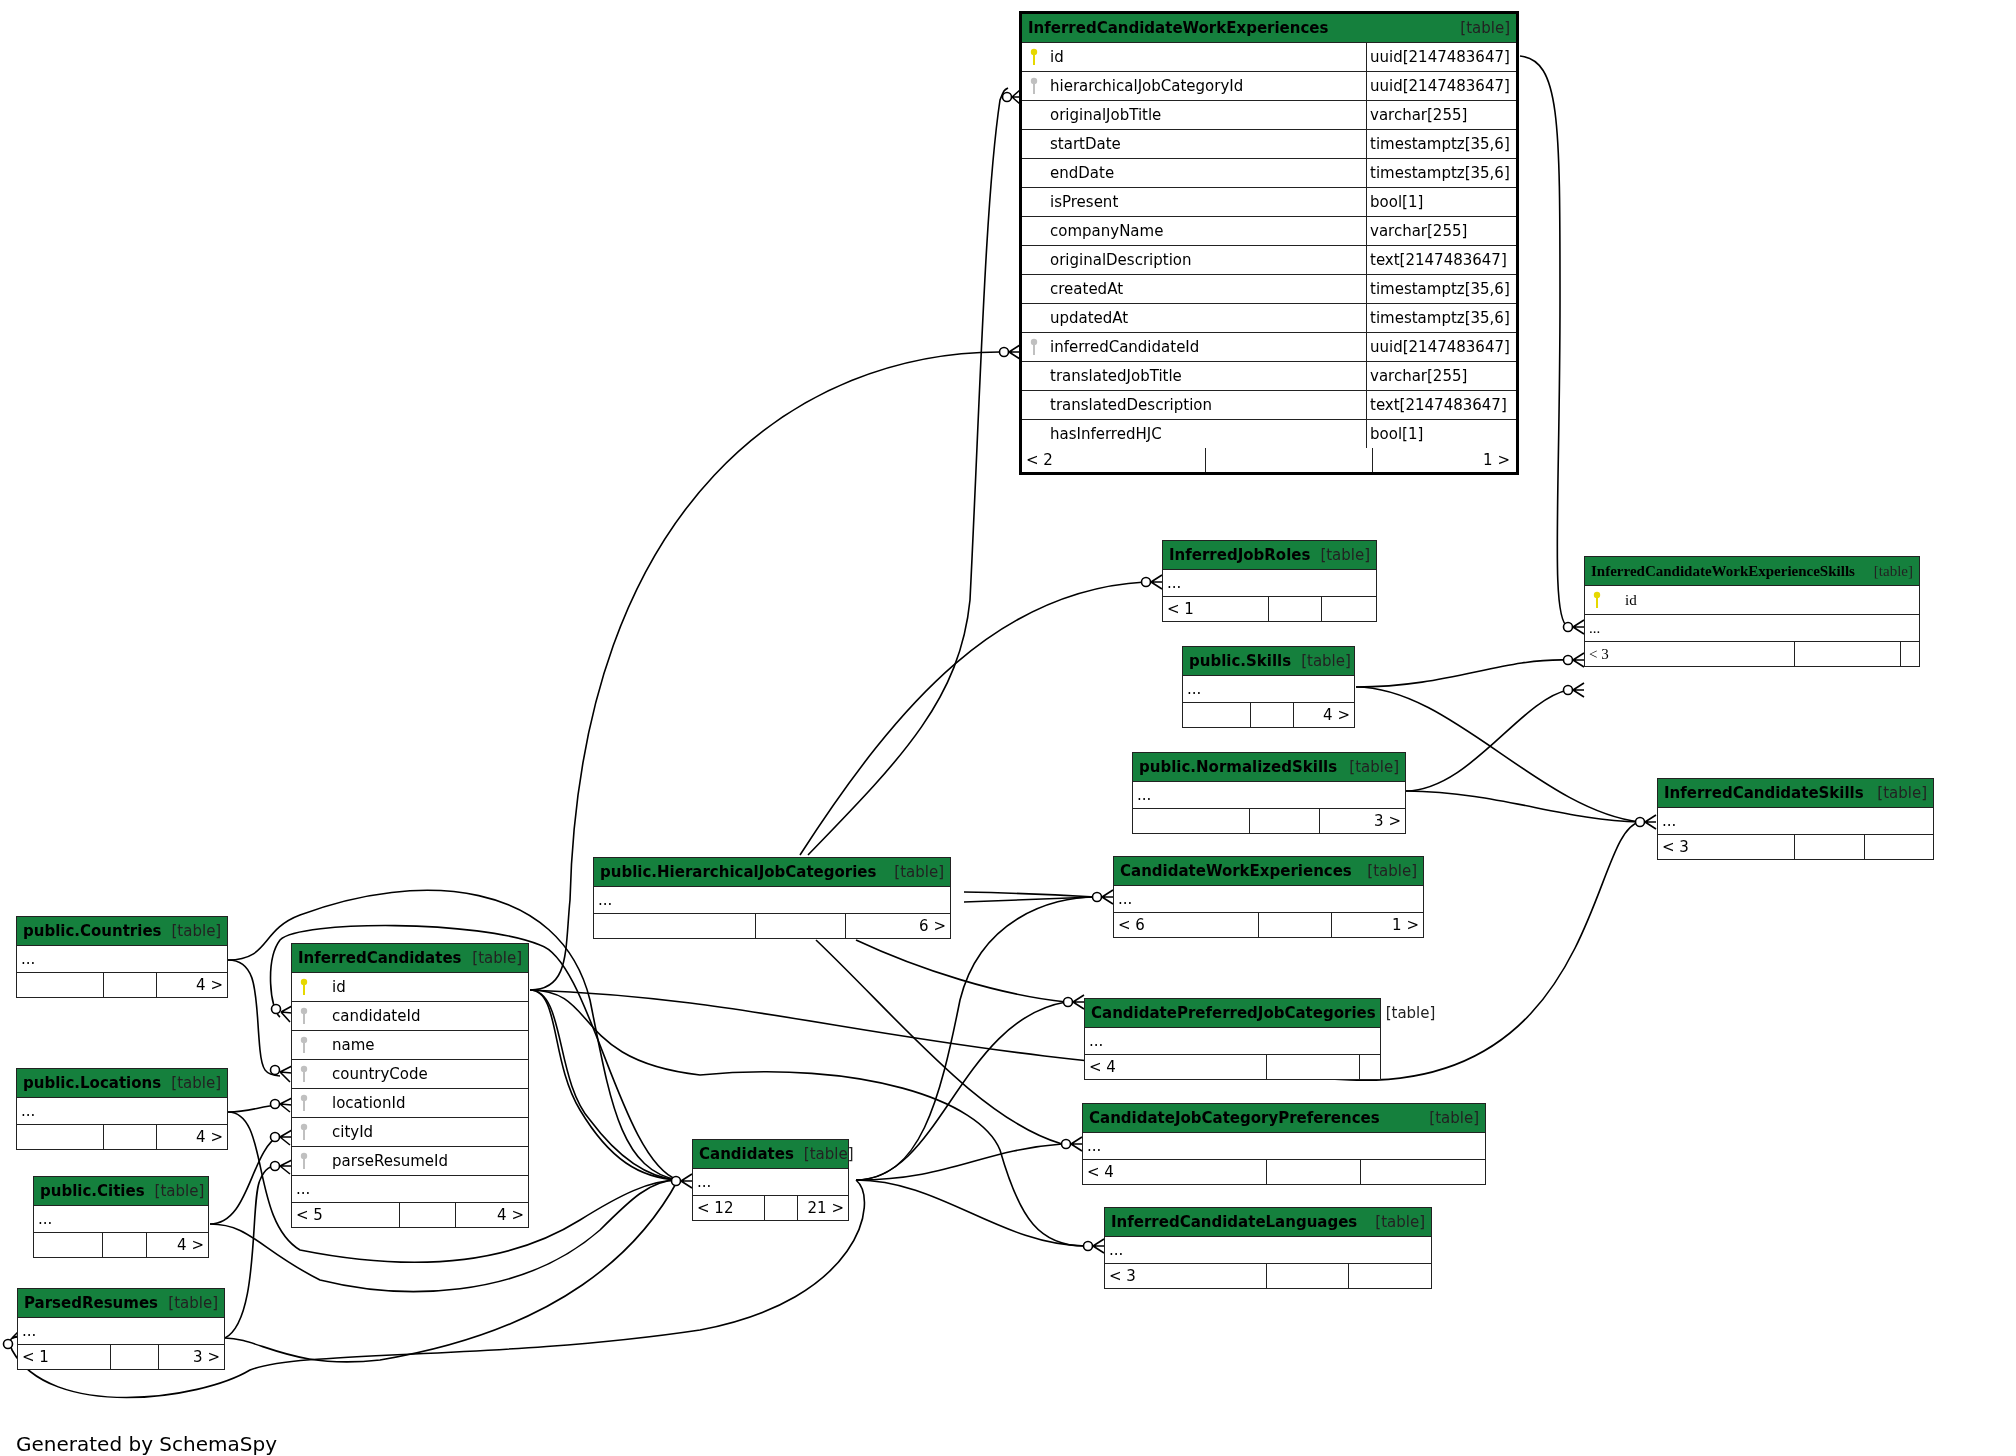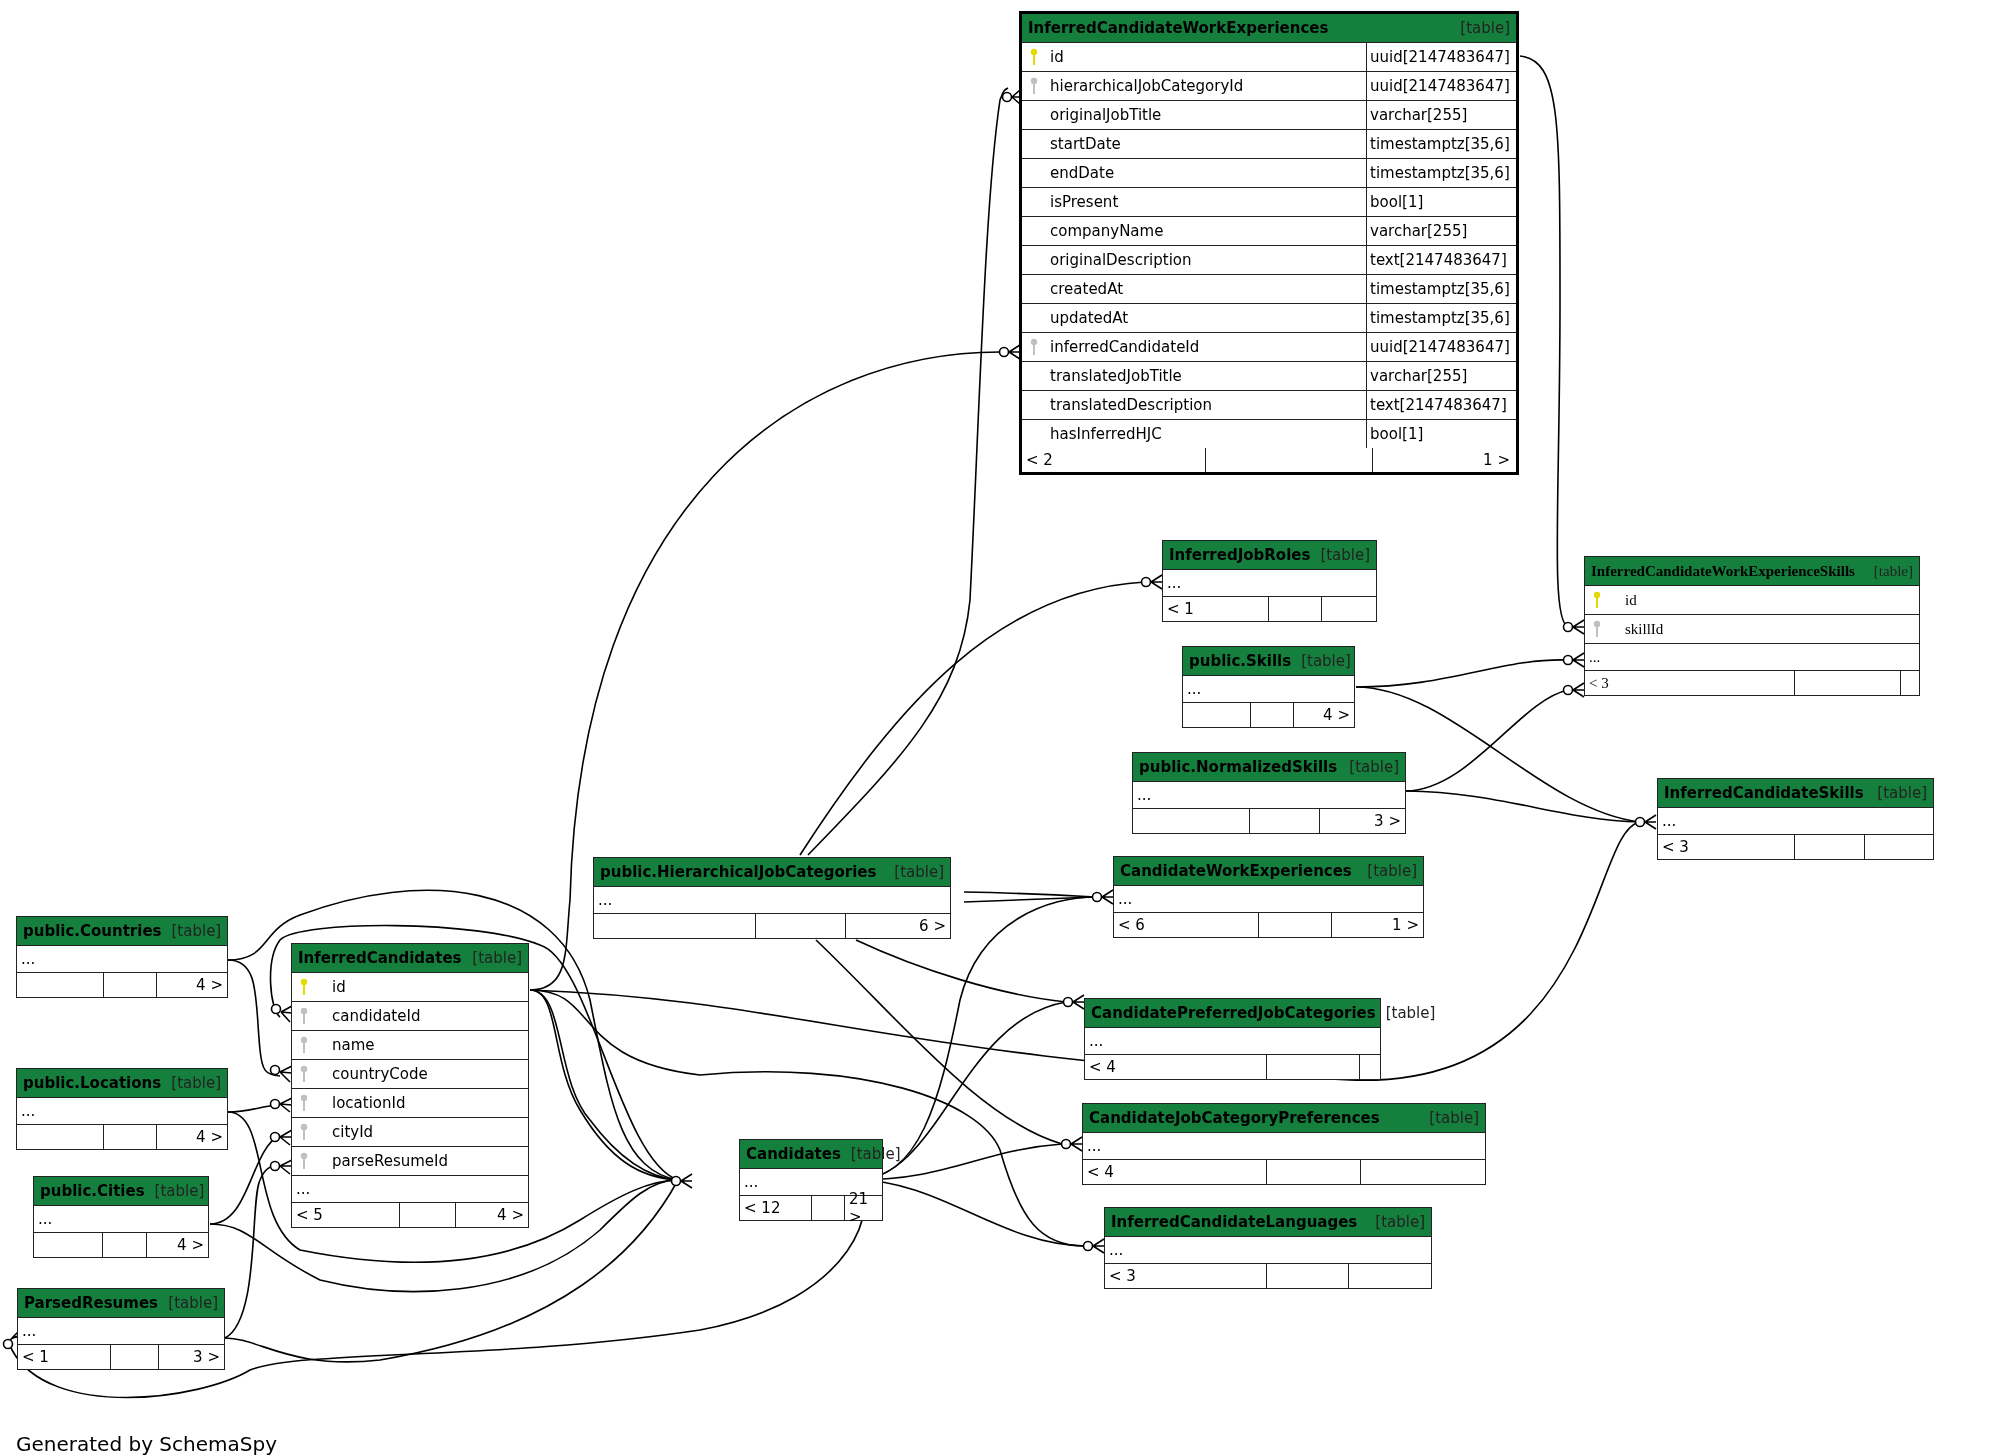--- a/index.html
+++ b/index.html
@@ -274,29 +274,20 @@
     </div>
       <div class="row">
         <span class="key">
           <svg width="10" height="18" viewBox="0 0 10 18">
             <circle cx="5" cy="4" r="3.2" fill="#e6d800"></circle>
             <rect x="4" y="6" width="2" height="11" fill="#e6d800"></rect>
           </svg>
         </span>
         <span class="col" style="padding-left:16px">id</span>
       </div>
-      <div class="row">
-        <span class="key">
-          <svg width="10" height="18" viewBox="0 0 10 18">
-            <circle cx="5" cy="4" r="3.2" fill="#c0c0c0"></circle>
-            <rect x="4" y="6" width="2" height="11" fill="#c0c0c0"></rect>
-          </svg>
-        </span>
-        <span class="col" style="padding-left:16px">skillId</span>
-      </div>
       <div class="row ell">...</div>
       <div class="foot">
       <div style="width:210px">&lt; 3</div>
       <div style="width:106px"></div>
       <div style="flex:1"></div>
     </div>
     </div>
     <div class="tbl" style="left: 1657px; top: 778px; width: 277px;">
       <div class="hdr">
       <span class="name">InferredCandidateSkills</span>
@@ -362,21 +353,21 @@
       <span class="name">InferredCandidateLanguages</span>
       <span class="kind">[table]</span>
     </div>
       <div class="row ell">...</div>
       <div class="foot">
       <div style="width:162px">&lt; 3</div>
       <div style="width:82px"></div>
       <div style="flex:1"></div>
     </div>
     </div>
-    <div class="tbl" style="left: 692px; top: 1139px; width: 144px; margin-left: 47px;">
+    <div class="tbl" style="left: 692px; top: 1139px; width: 157px;">
       <div class="hdr">
       <span class="name">Candidates</span>
       <span class="kind">[table]</span>
     </div>
       <div class="row ell">...</div>
       <div class="foot">
       <div style="width:72px">&lt; 12</div>
       <div style="width:33px"></div>
       <div style="flex:1">21 &gt;</div>
     </div>

